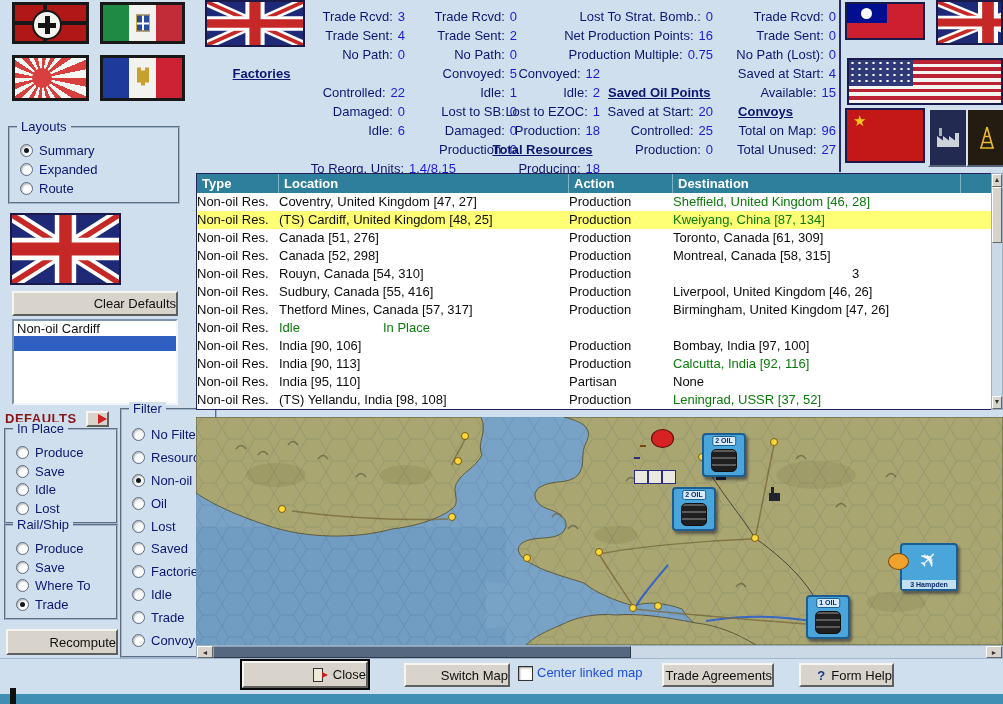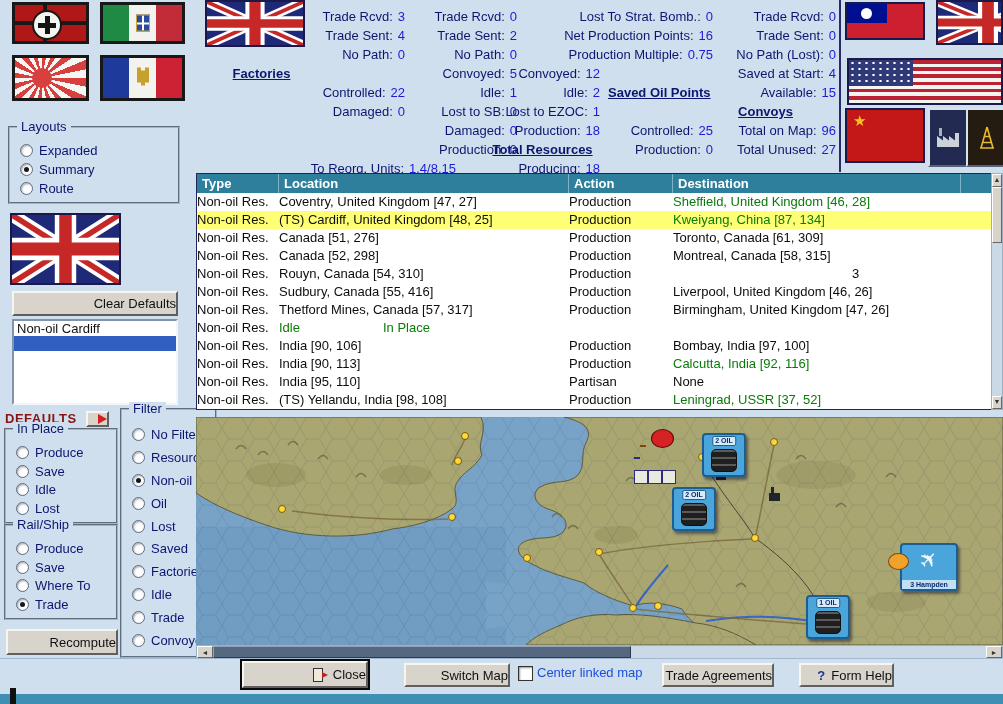--- a/index.html
+++ b/index.html
@@ -200,20 +200,23 @@
     </div>
     <div class="stat hdr" style="left: 206px; top: 64px; width: 116px;">
       <span class="lbl">Factories</span><span class="val"></span>
     </div>
     <div class="stat" style="left: 196px; top: 83px; width: 209px;">
       <span class="lbl">Controlled:</span><span class="val">22</span>
     </div>
     <div class="stat" style="left: 196px; top: 102px; width: 209px;">
       <span class="lbl">Damaged:</span><span class="val">0</span>
     </div>
+    <div class="stat" style="left: 196px; top: 121px; width: 209px;">
+      <span class="lbl">Idle:</span><span class="val">6</span>
+    </div>
     <div class="stat" style="left: 208px; top: 140px; width: 209px; margin-top: 36px;">
       <span class="lbl">Producing:</span><span class="val">16</span>
     </div>
     <div class="stat" style="left: 405px; top: 7px; width: 112px;">
       <span class="lbl">Trade Rcvd:</span><span class="val">0</span>
     </div>
     <div class="stat" style="left: 405px; top: 26px; width: 112px;">
       <span class="lbl">Trade Sent:</span><span class="val">2</span>
     </div>
     <div class="stat" style="left: 405px; top: 45px; width: 112px;">
@@ -259,20 +262,23 @@
       <span class="lbl">Lost To Strat. Bomb.:</span><span class="val">0</span>
     </div>
     <div class="stat" style="left: 543px; top: 26px; width: 170px;">
       <span class="lbl">Net Production Points:</span><span class="val">16</span>
     </div>
     <div class="stat" style="left: 543px; top: 45px; width: 170px;">
       <span class="lbl">Production Multiple:</span><span class="val">0.75</span>
     </div>
     <div class="stat hdr" style="left: 608px; top: 83px; width: 106px;">
       <span class="lbl">Saved Oil Points</span><span class="val"></span>
+    </div>
+    <div class="stat" style="left: 543px; top: 102px; width: 170px;">
+      <span class="lbl">Saved at Start:</span><span class="val">20</span>
     </div>
     <div class="stat" style="left: 543px; top: 121px; width: 170px;">
       <span class="lbl">Controlled:</span><span class="val">25</span>
     </div>
     <div class="stat" style="left: 543px; top: 140px; width: 170px;">
       <span class="lbl">Production:</span><span class="val">0</span>
     </div>
     <div class="stat" style="left: 650px; top: 7px; width: 186px;">
       <span class="lbl">Trade Rcvd:</span><span class="val">0</span>
     </div>
@@ -296,27 +302,27 @@
     </div>
     <div class="stat" style="left: 650px; top: 140px; width: 186px;">
       <span class="lbl">Total Unused:</span><span class="val">27</span>
     </div>
   </div>
 
 <div class="grp" style="left:8px;top:126px;width:168px;height:74px">
   <span class="gtitle">Layouts</span>
   <div class="opts">
 
-  <div class="opt">
+  <div class="opt on">
+        <span class="rb"></span>
+        <span class="ol">Summary</span>
+      </div>
+      <div class="opt">
         <span class="rb"></span>
         <span class="ol">Expanded</span>
-      </div>
-      <div class="opt on">
-        <span class="rb"></span>
-        <span class="ol">Summary</span>
       </div>
       <div class="opt">
         <span class="rb"></span>
         <span class="ol">Route</span>
       </div>
     </div>
 </div>
 
 <div class="flag" id="fl-uk-side">
   <svg width="107" height="68" viewBox="0 0 60 36" preserveAspectRatio="none">

